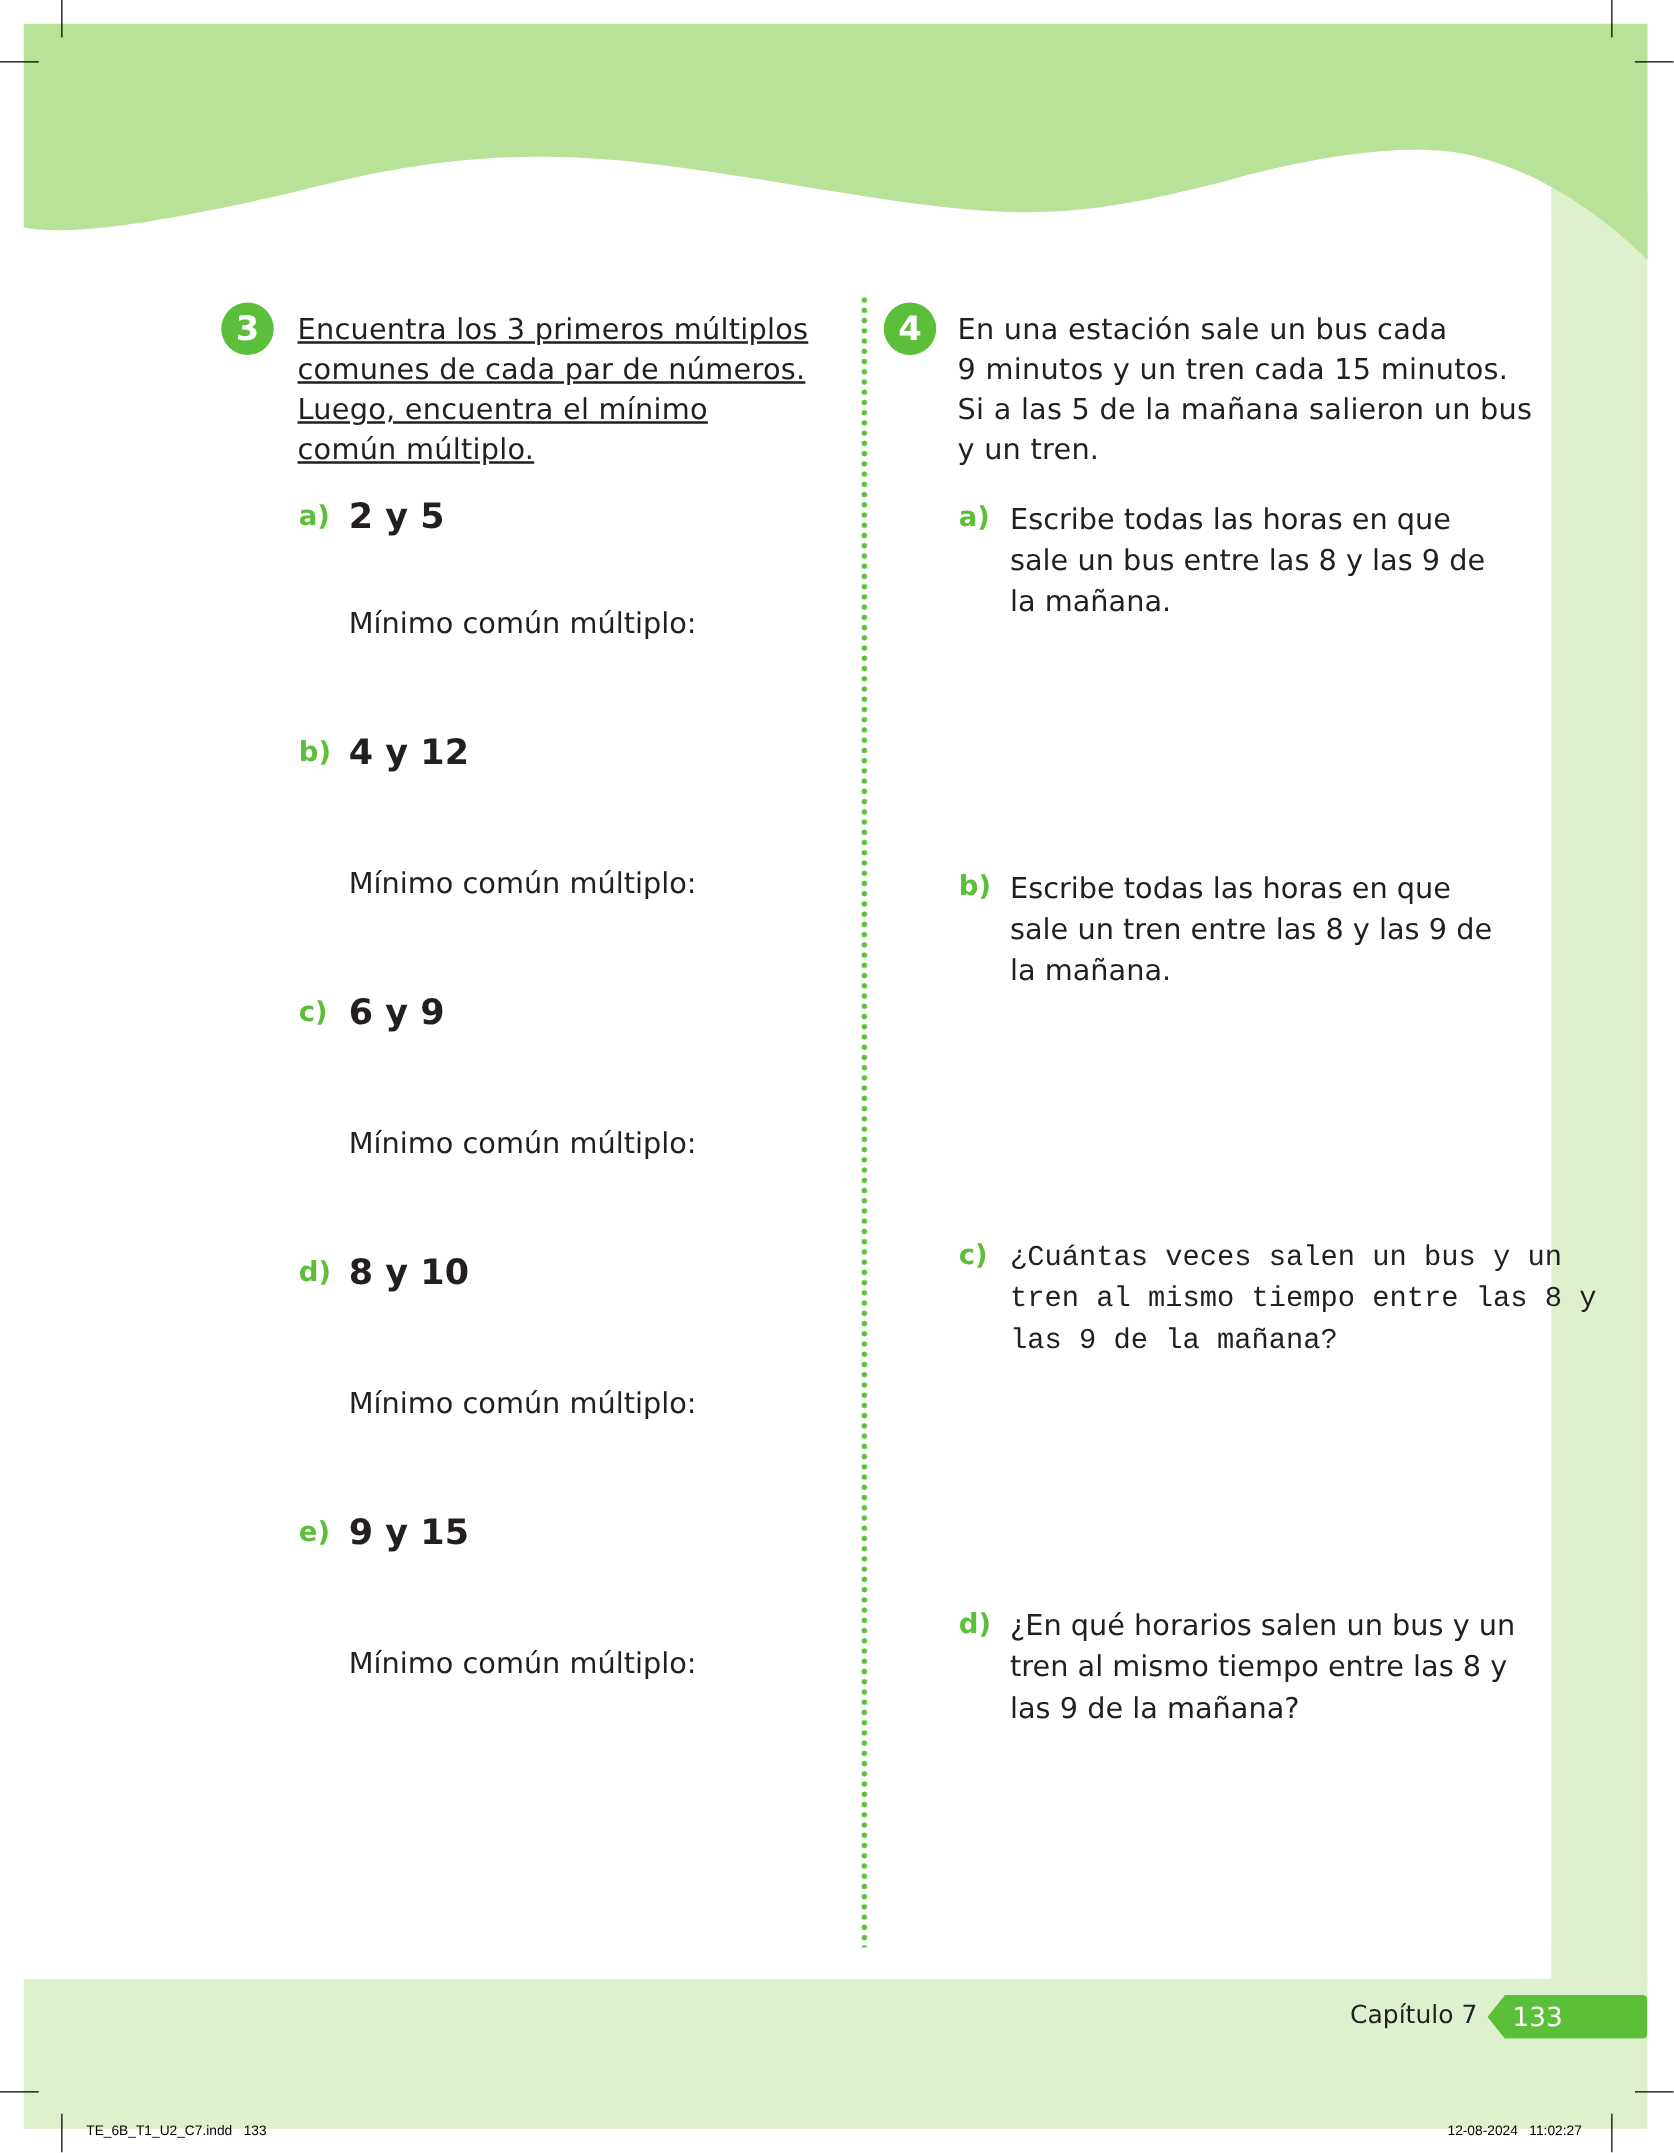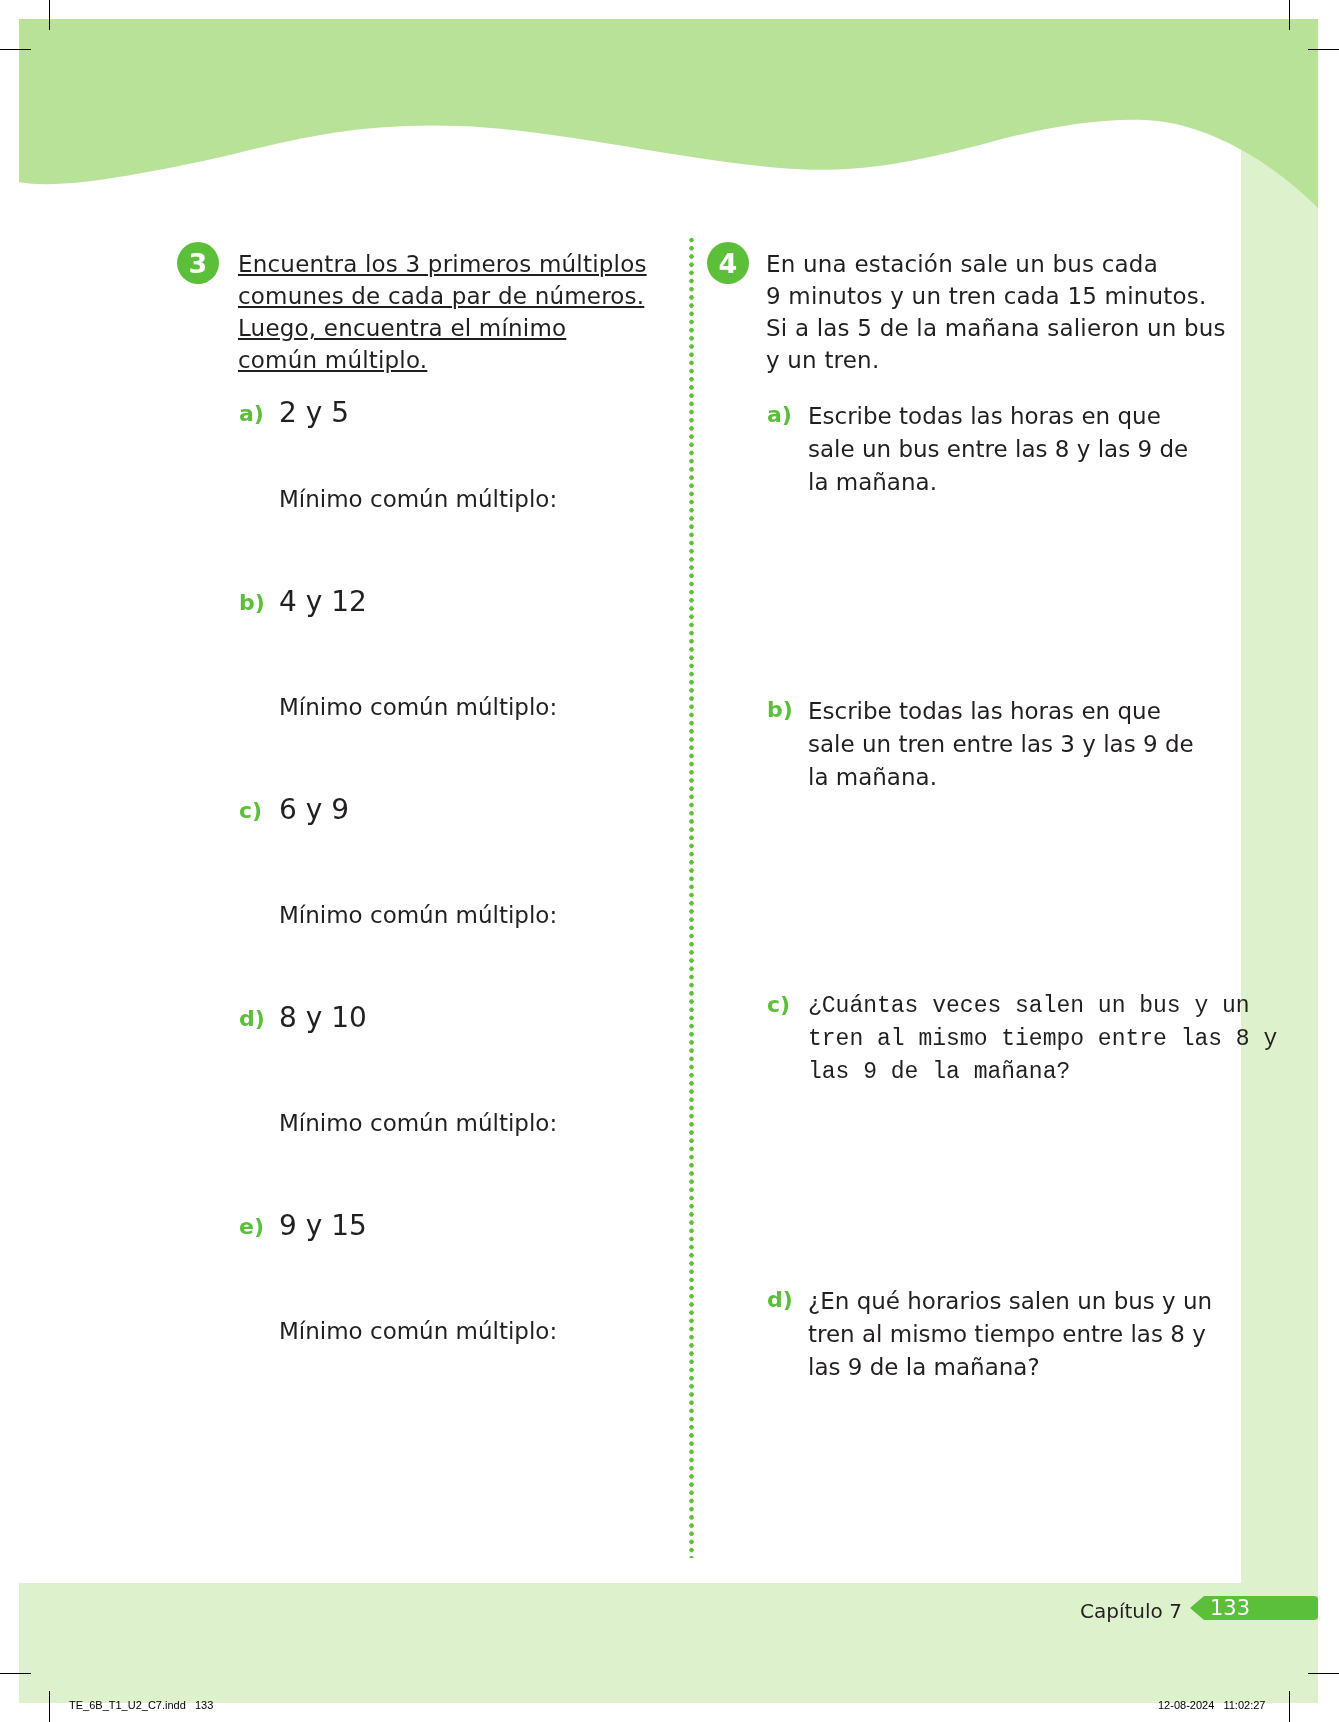--- a/index.html
+++ b/index.html
@@ -16,34 +16,34 @@
   .white-panel { left: 19px; top: 175px; width: 1222px; height: 1408px; background: #fff; border-bottom-right-radius: 26px; }
 
   .qnum {
     width: 42px; height: 42px; border-radius: 50%;
     background: #5bbf3a; color: #fff;
     font-family: "DejaVu Sans", sans-serif; font-weight: bold; font-size: 27px;
     display: flex; align-items: center; justify-content: center;
   }
   .prompt { font-size: 23px; line-height: 32px; letter-spacing: 0.2px; }
   .lbl { color: #5bbf3a; font-weight: bold; font-size: 22px; }
-  .item { font-size: 28px; }
+  .item { font-size: 28px; font-weight: bold; }
   .lcm { font-size: 23px; }
   .sub-text { font-size: 23px; line-height: 33px; }
 
   .dotted {
     left: 689px; top: 236px; width: 5px; height: 1322px;
     background-image: radial-gradient(circle, #5bbf3a 2px, transparent 2.4px);
     background-size: 5px 8.2px; background-repeat: repeat-y;
   }
 
   .crop { background: #000; }
   .footer-chap { left: 1080px; top: 1599px; font-size: 20px; }
   .page-tab {
-    left: 1190px; top: 1596px; width: 128px; height: 24px;
+    left: 1190px; top: 1596px; width: 128px; height: 35px;
     background: #5bbf3a; color: #fff; font-size: 21px;
     clip-path: polygon(14px 0, 100% 0, 100% 100%, 14px 100%, 0 50%);
     border-radius: 0 4px 4px 0;
     display: flex; align-items: center; padding-left: 20px; box-sizing: border-box;
   }
   .slug { font-family: Liberation Sans, sans-serif; font-size: 11px; color: #000; }
 </style>
 </head>
 <body>
 
@@ -118,21 +118,21 @@
     <div>Escribe todas las horas en que</div>
     <div>sale un bus entre las 8 y las 9 de</div>
     <div>la mañana.</div>
   </div>
 </div>
 
 <div class="abs" style="left:767px;top:695px;">
   <span class="lbl" style="position:absolute;left:0;top:2px;">b)</span>
   <div class="sub-text" style="position:absolute;left:41px;top:0;white-space:nowrap;">
     <div>Escribe todas las horas en que</div>
-    <div>sale un tren entre las 3 y las 9 de</div>
+    <div>sale un tren entre las 8 y las 9 de</div>
     <div>la mañana.</div>
   </div>
 </div>
 
 <div class="abs" style="left:767px;top:990px;">
   <span class="lbl" style="position:absolute;left:0;top:2px;">c)</span>
   <div class="sub-text" style="position:absolute;left:41px;top:0;white-space:nowrap;font-family:Liberation Mono, monospace;">
     <div>¿Cuántas veces salen un bus y un</div>
     <div>tren al mismo tiempo entre las 8 y</div>
     <div>las 9 de la mañana?</div>

